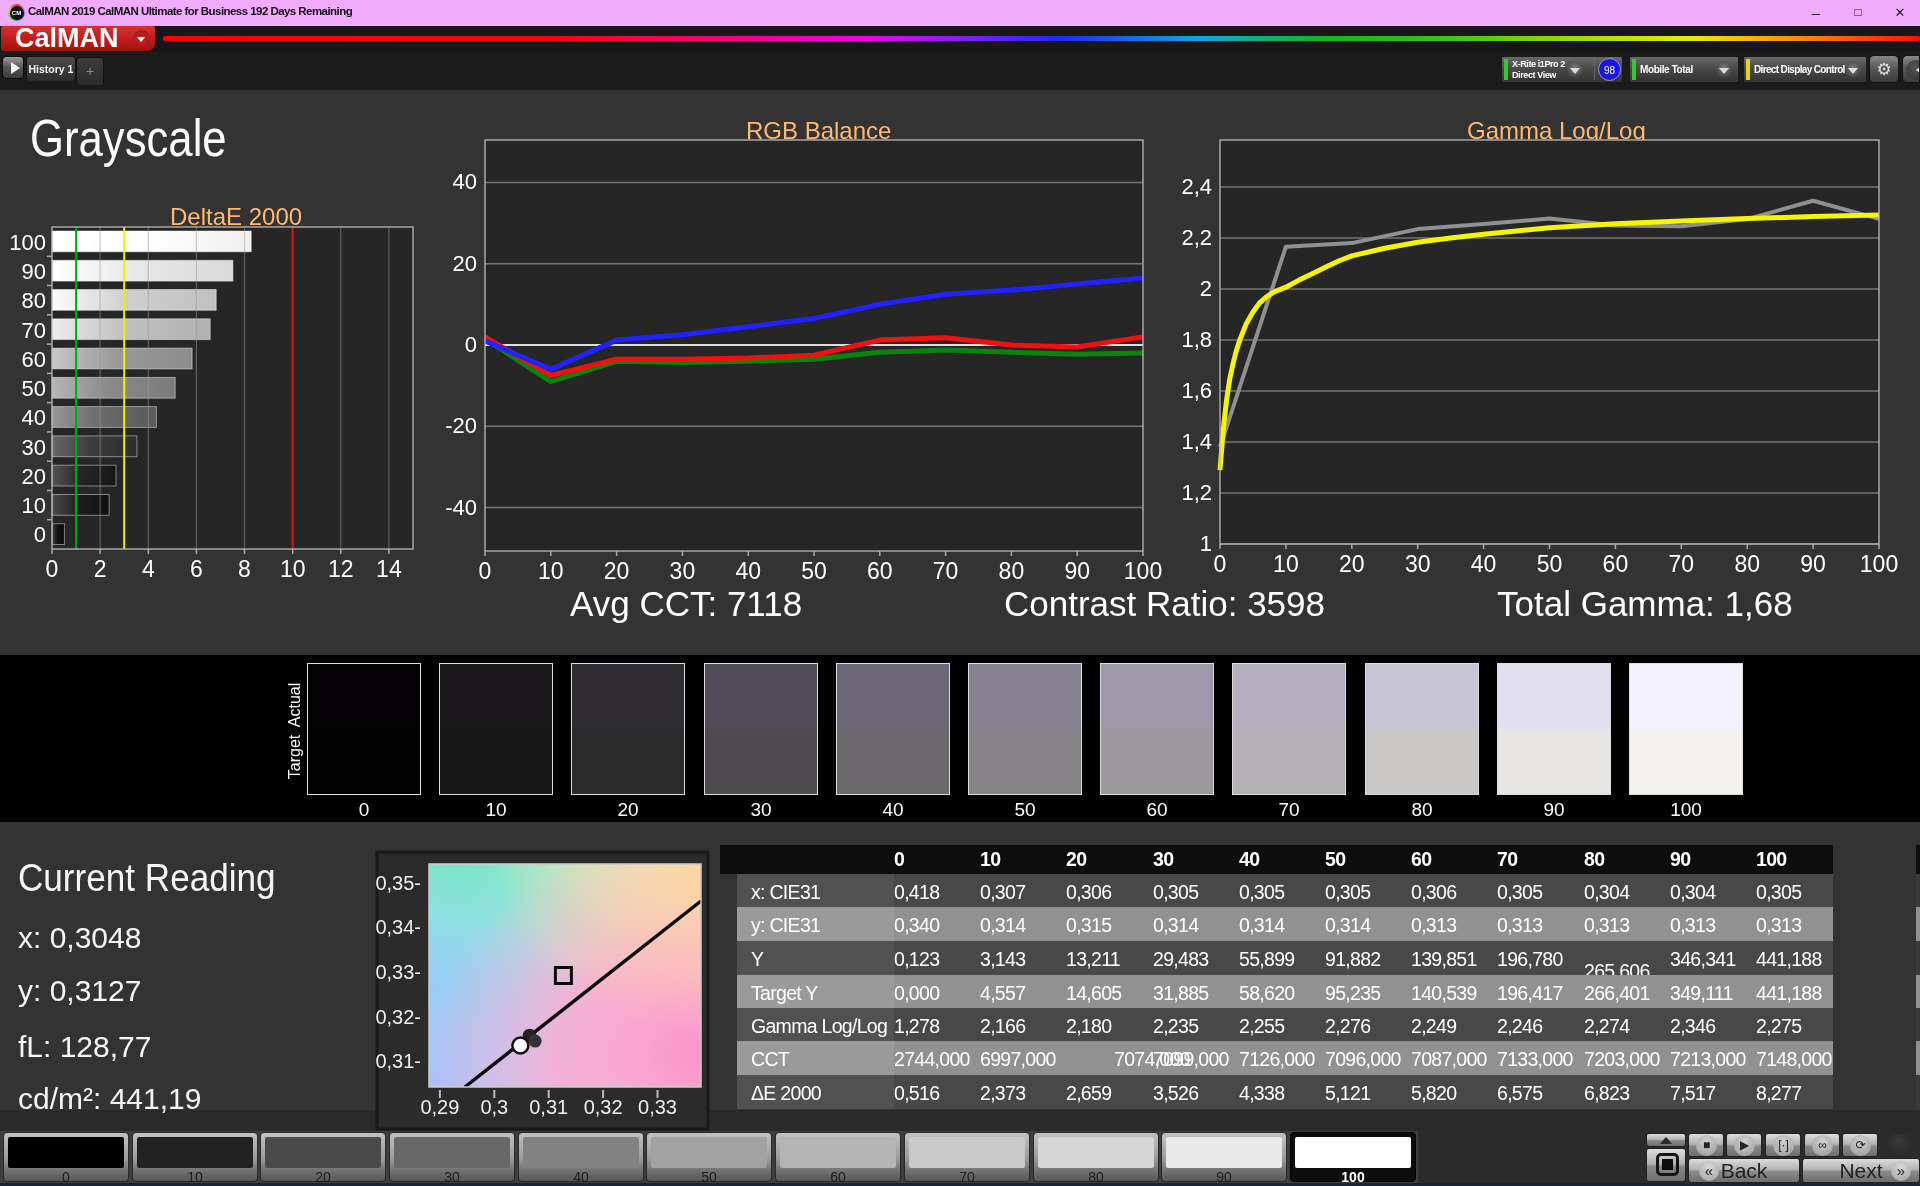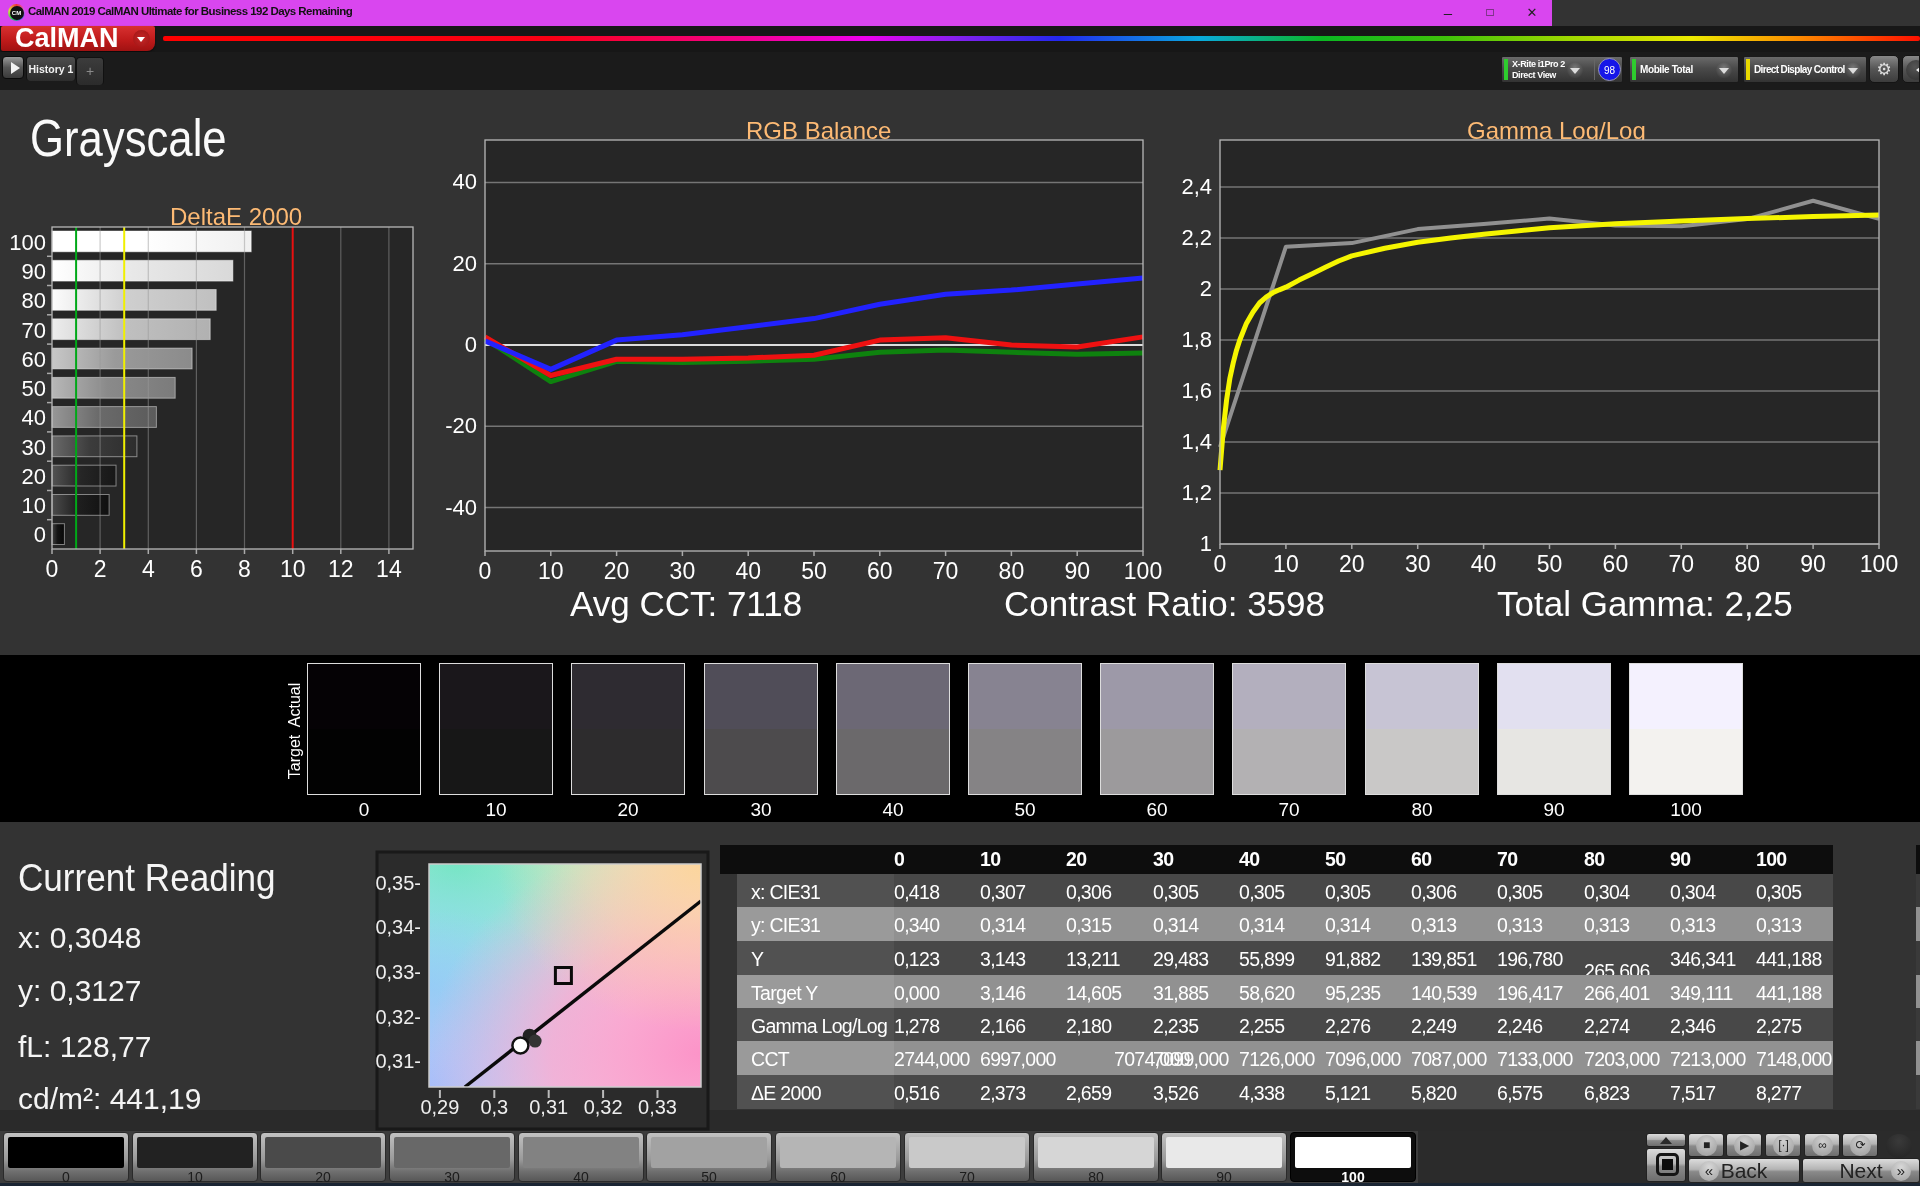--- a/index.html
+++ b/index.html
@@ -1,21 +1,21 @@
 <!DOCTYPE html>
 <html><head>
 <meta charset="utf-8">
 <style>
   * { box-sizing: border-box; margin:0; padding:0; }
   html,body { width:1920px; height:1186px; background:#333333; font-family:"Liberation Sans",sans-serif; overflow:hidden; }
   .abs { position:absolute; }
   #stage { position:relative; width:1920px; height:1186px; }
 
   
-  #titlebar { left:0; top:0; width:1552px; height:26px; background:#d946ef; color:#000; font-size:14px; }
+  #titlebar { left:0; top:0; width:1920px; height:26px; background:#f0abfc; color:#000; font-size:14px; }
   #titlebar .ttl { position:absolute; left:28px; top:5px; font-size:11.5px; letter-spacing:-0.55px; font-weight:700; color:#111; }
   .cmicon { position:absolute; left:8px; top:4px; width:17px; height:17px; border-radius:50%;
      background:conic-gradient(#e33,#d6d,#36e,#2c5,#dd4,#e33); }
   .cmicon:after { content:"CM"; position:absolute; left:1.5px; top:1.5px; width:14px; height:14px; border-radius:50%; background:#111;
      color:#fff; font-size:6px; font-weight:700; text-align:center; line-height:14px; }
   .winbtn { position:absolute; top:0; width:46px; height:26px; text-align:center; line-height:25px; color:#222; font-size:15px; }
 
   
   #logobar { left:0; top:26px; width:1920px; height:26px; background:#171717; }
   #calman { position:absolute; left:1px; top:0px; width:154px; height:25px; border-radius:2px 2px 8px 2px;
@@ -333,21 +333,21 @@
 <text x="567.2" y="472" fill="#fff" font-size="23" text-anchor="middle" font-family="Liberation Sans">80</text>
 <line x1="633.1" y1="444" x2="633.1" y2="449" stroke="#aaa" stroke-width="1.5"></line>
 <text x="633.1" y="472" fill="#fff" font-size="23" text-anchor="middle" font-family="Liberation Sans">90</text>
 <line x1="699.0" y1="444" x2="699.0" y2="449" stroke="#aaa" stroke-width="1.5"></line>
 <text x="699.0" y="472" fill="#fff" font-size="23" text-anchor="middle" font-family="Liberation Sans">100</text>
 </svg>
 </div>
 
   <div class="metric" style="left:570px;">Avg CCT: 7118</div>
   <div class="metric" style="left:1004px;">Contrast Ratio: 3598</div>
-  <div class="metric" style="left:1497px;">Total Gamma: 2,25</div>
+  <div class="metric" style="left:1497px;">Total Gamma: 1,68</div>
 
   <div class="abs" id="band">
 <div class="rot" style="left:265px; top:41px;">Actual</div>
 <div class="rot" style="left:265px; top:93px;">Target</div>
 <div class="sw" style="left:307px;">
         <div class="a" style="background:#050205;"></div>
         <div class="t" style="background:#020202;"></div>
       </div>
 <div class="swlbl" style="left:307px;">0</div>
 <div class="sw" style="left:439px;">
@@ -519,21 +519,21 @@
 <span class="tcell" style="left:588px;">91,882</span>
 <span class="tcell" style="left:674px;">139,851</span>
 <span class="tcell" style="left:760px;">196,780</span>
 <span class="tcell" style="left:847px;margin-top:12px;">265,606</span>
 <span class="tcell" style="left:933px;">346,341</span>
 <span class="tcell" style="left:1019px;">441,188</span>
 </div>
 <div class="trow" style="top:130px; background:#919191;">
 <span class="lbl" style="background:#9a9a9a;">Target Y</span>
 <span class="tcell" style="left:157px;">0,000</span>
-<span class="tcell" style="left:243px;">3,146</span>
+<span class="tcell" style="left:243px;">4,557</span>
 <span class="tcell" style="left:329px;">14,605</span>
 <span class="tcell" style="left:416px;">31,885</span>
 <span class="tcell" style="left:502px;">58,620</span>
 <span class="tcell" style="left:588px;">95,235</span>
 <span class="tcell" style="left:674px;">140,539</span>
 <span class="tcell" style="left:760px;">196,417</span>
 <span class="tcell" style="left:847px;">266,401</span>
 <span class="tcell" style="left:933px;">349,111</span>
 <span class="tcell" style="left:1019px;">441,188</span>
 </div>

